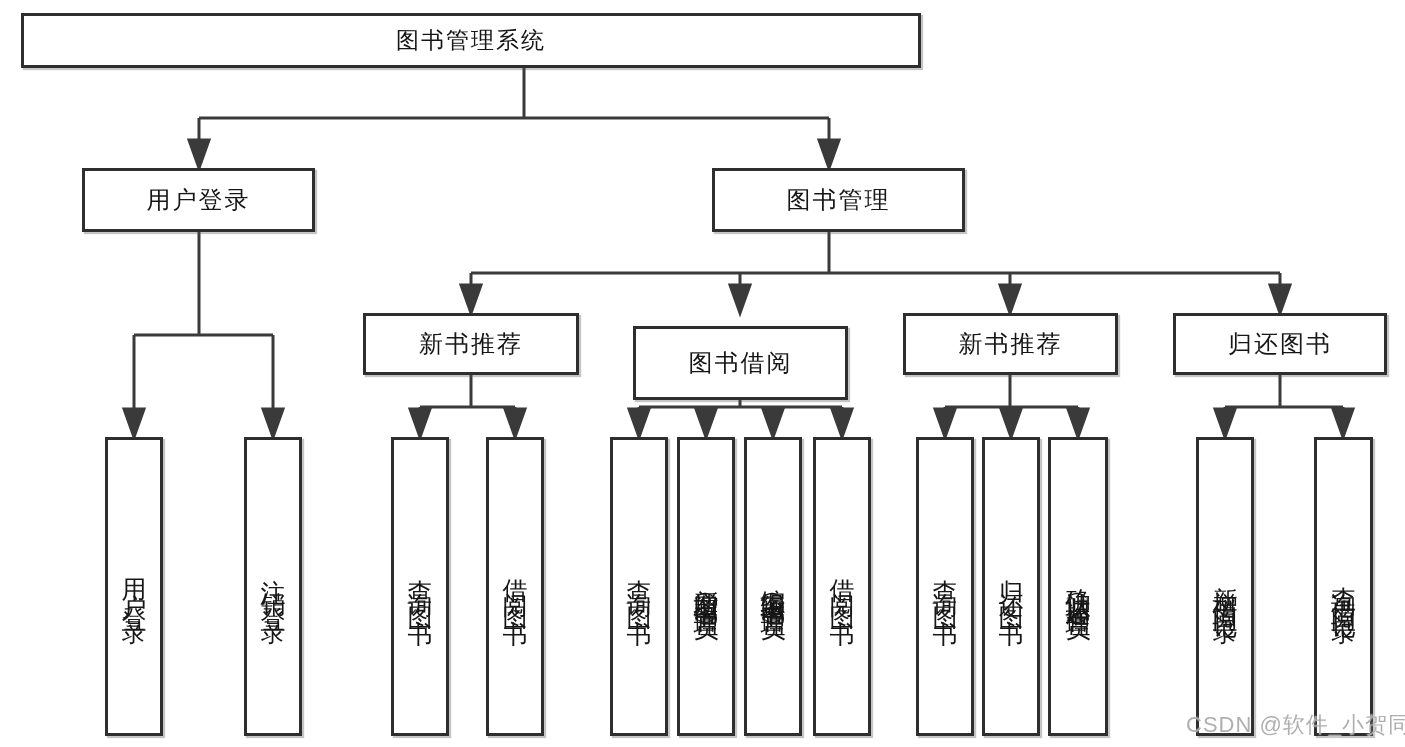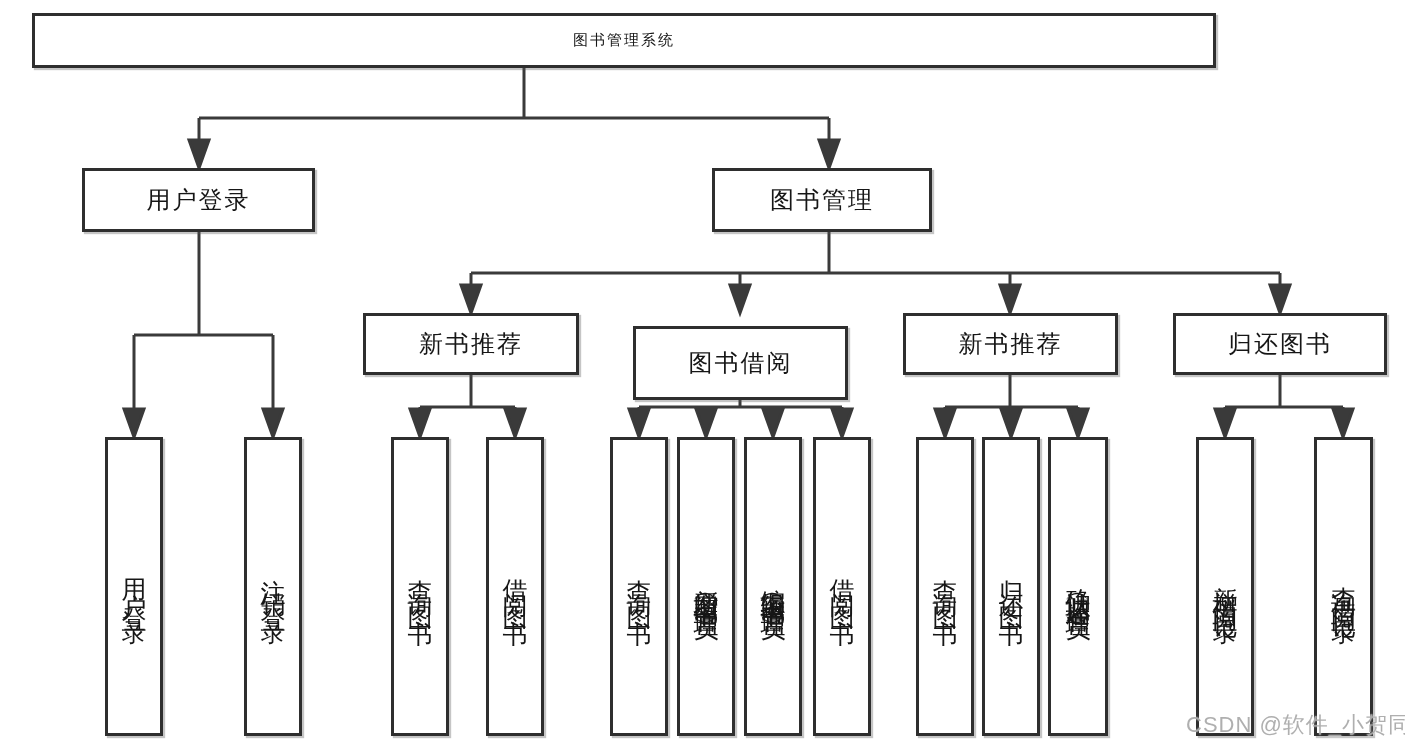--- a/index.html
+++ b/index.html
@@ -29,23 +29,23 @@
     background: #ffffff;
     border: 3px solid #2e2e2e;
     box-shadow: 2px 2px 1px rgba(90,90,90,0.35);
     display: flex;
     align-items: center;
     justify-content: center;
     color: #161616;
     z-index: 2;
   }
   .h-node { font-size: 24px; letter-spacing: 2px; }
-  .n-root { left: 32px;  top: 13px;  width: 1184px; height: 55px; font-size: 15px; }
+  .n-root { left: 21px;  top: 13px;  width: 900px; height: 55px; font-size: 23px; }
   .n-l2a  { left: 82px;  top: 168px; width: 233px; height: 64px; }
-  .n-l2b  { left: 712px; top: 168px; width: 220px; height: 64px; }
+  .n-l2b  { left: 712px; top: 168px; width: 253px; height: 64px; }
   .n-l3a  { left: 363px; top: 313px; width: 216px; height: 62px; }
   .n-l3b  { left: 633px; top: 313px; width: 215px; height: 74px; margin-top: 13px; }
   .n-l3c  { left: 903px; top: 313px; width: 215px; height: 62px; }
   .n-l3d  { left: 1173px; top: 313px; width: 214px; height: 62px; }
   .leaf   { top: 437px; height: 299px; width: 58px; }
   .n-leaf1  { left: 105px; }
   .n-leaf2  { left: 244px; }
   .n-leaf3  { left: 391px; }
   .n-leaf4  { left: 486px; }
   .n-leaf5  { left: 610px; }

